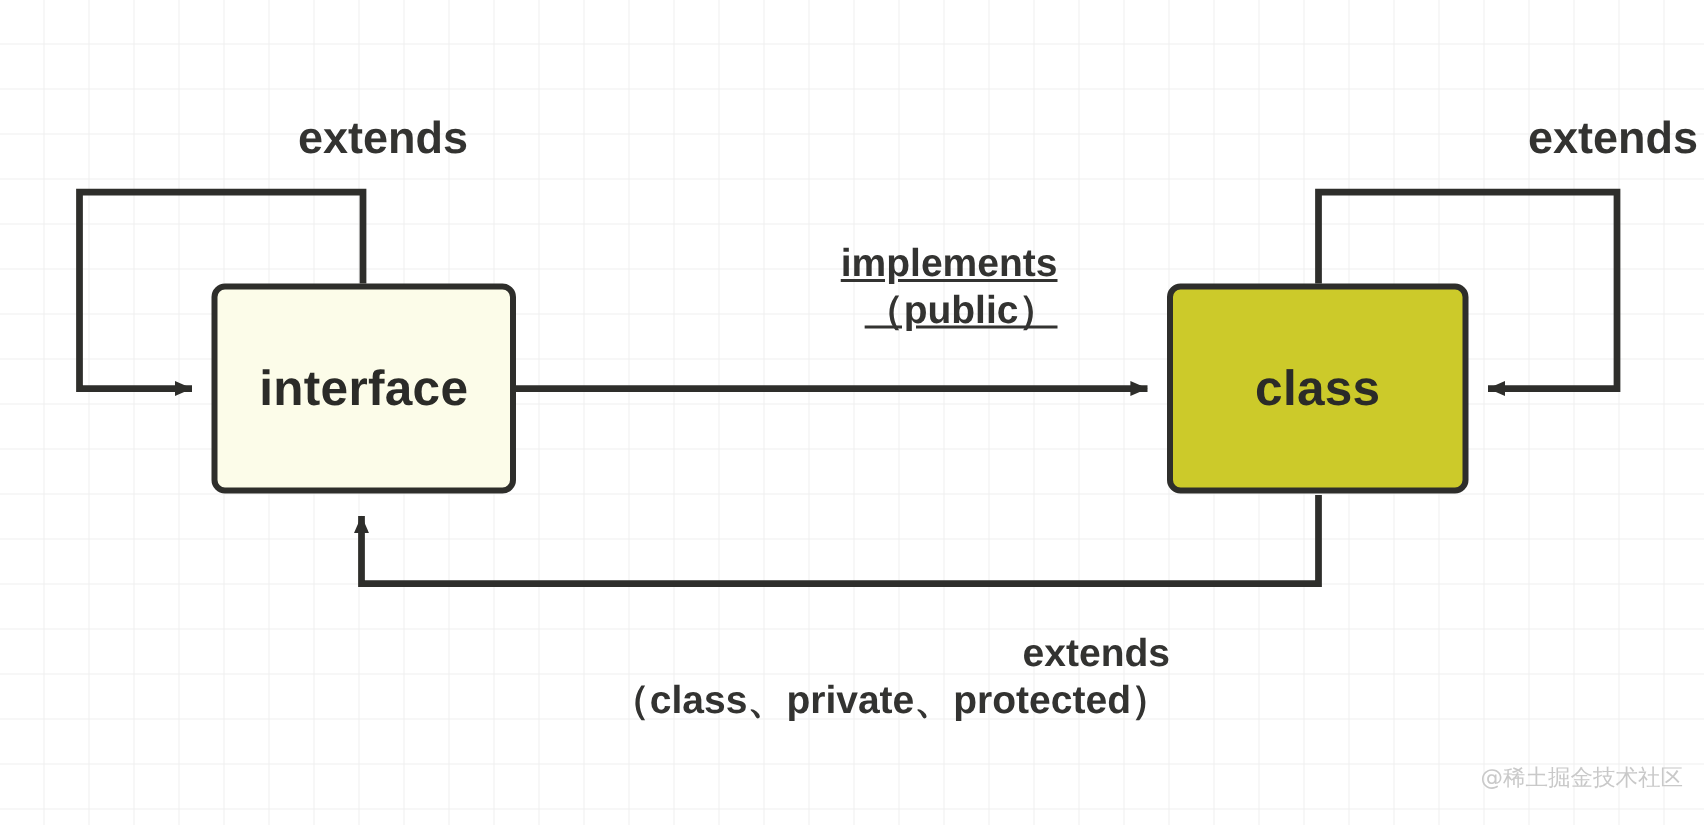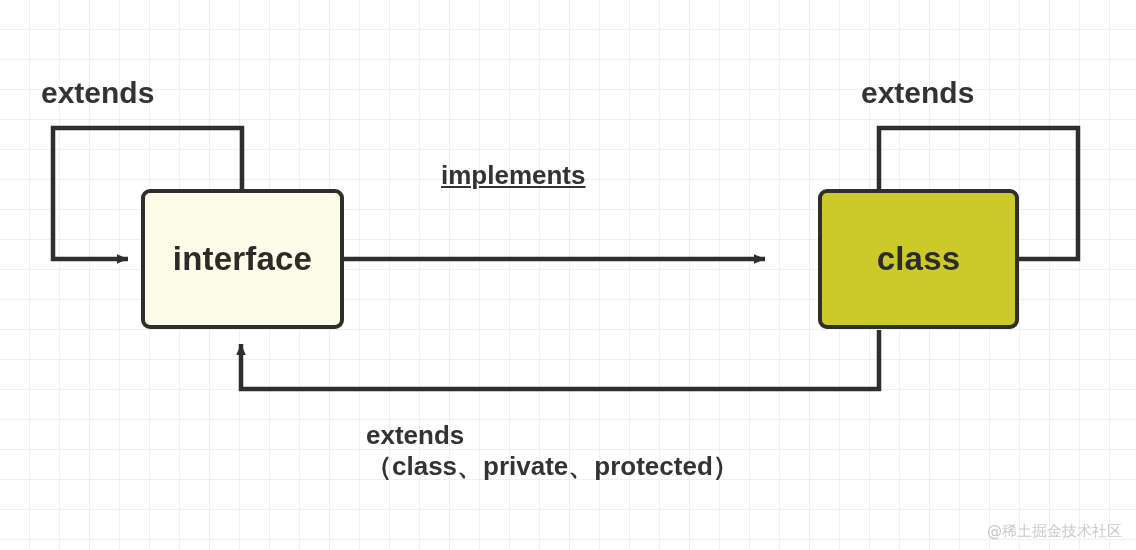--- a/index.html
+++ b/index.html
@@ -46,30 +46,28 @@
     width: 203px;
     height: 140px;
     background: #fcfce9;
   }
   #node-class {
     left: 778px;
     top: 189px;
     width: 201px;
     height: 140px;
     background: #ccca2a;
-    margin-left: 40px;
   }
   .edge-label {
     position: absolute;
     color: #333331;
     font-weight: bold;
-    text-align: left;
+    text-align: right;
     white-space: nowrap;
     line-height: 1.18;
-    padding-left: 41px;
   }
   #label-extends-left {
     left: 0px;
     top: 75px;
     width: 312px;
     font-size: 30px;
   }
   #label-extends-right {
     left: 820px;
     top: 75px;
@@ -87,21 +85,21 @@
   #label-extends-bottom {
     left: 325px;
     top: 420px;
     width: 455px;
     font-size: 26px;
   }
   #label-extends-bottom .ln2 { display: block; }
   #watermark {
     position: absolute;
     right: 14px;
-    bottom: 9px;
+    bottom: 22px;
     font-size: 15px;
     color: #c9c9c9;
     white-space: nowrap;
     font-family: "DejaVu Sans", "Liberation Sans", sans-serif;
   }
 </style>
 </head>
 <body>
 
 <div id="canvas">
@@ -139,20 +137,21 @@
   <div class="edge-label" id="label-extends-left">
     <span>extends</span>
   </div>
 
   <div class="edge-label" id="label-extends-right">
     <span>extends</span>
   </div>
 
   <div class="edge-label" id="label-implements">
     <span>implements</span>
+    <span class="ln2">（public）</span>
   </div>
 
   <div class="edge-label" id="label-extends-bottom">
     <span>extends</span>
     <span class="ln2">（class、private、protected）</span>
   </div>
 
   <div id="watermark">@稀土掘金技术社区</div>
 
 </div>

